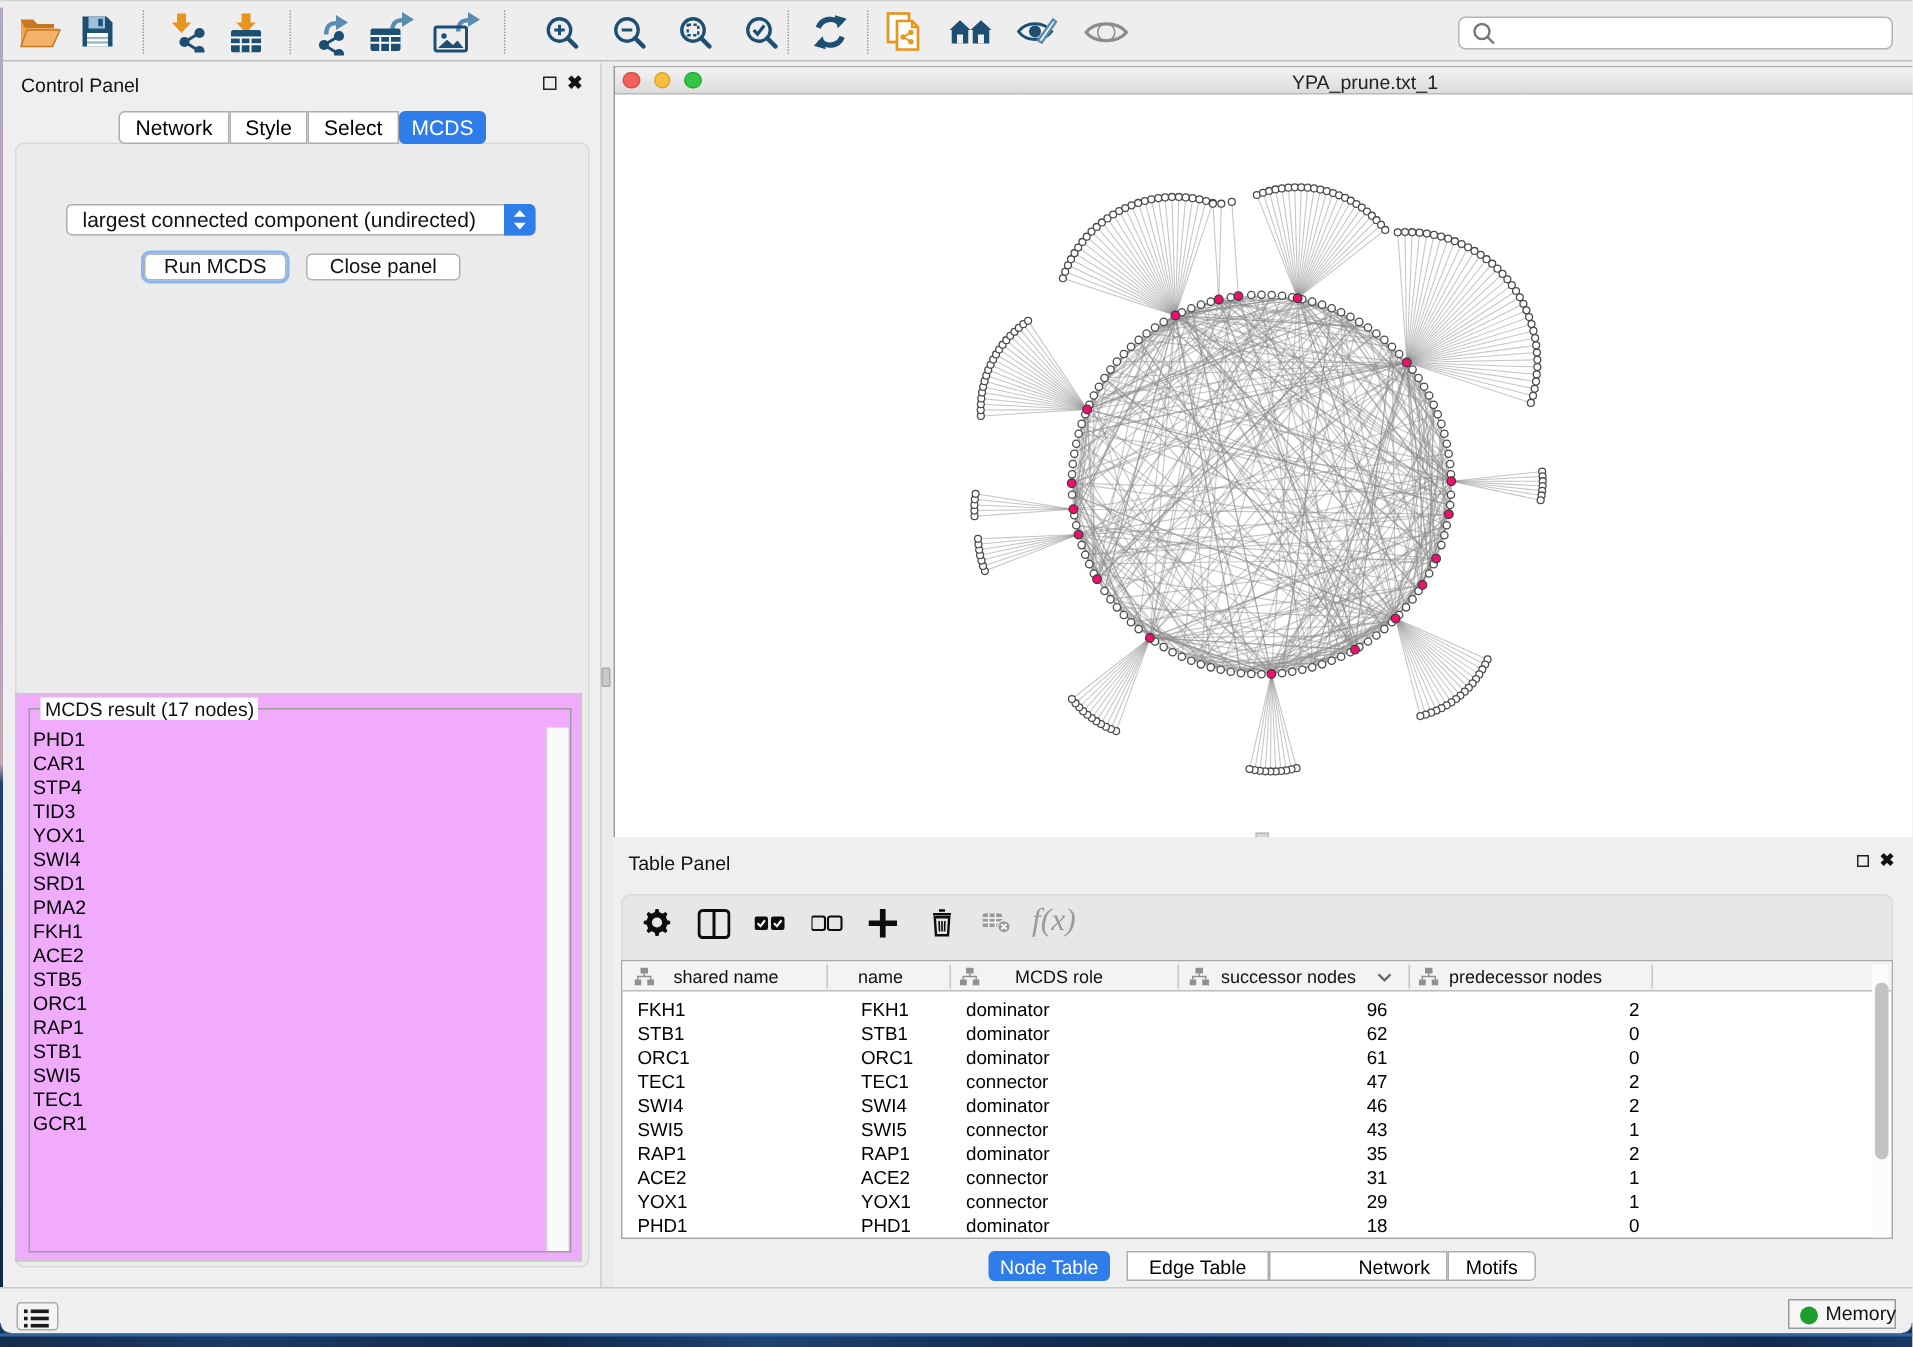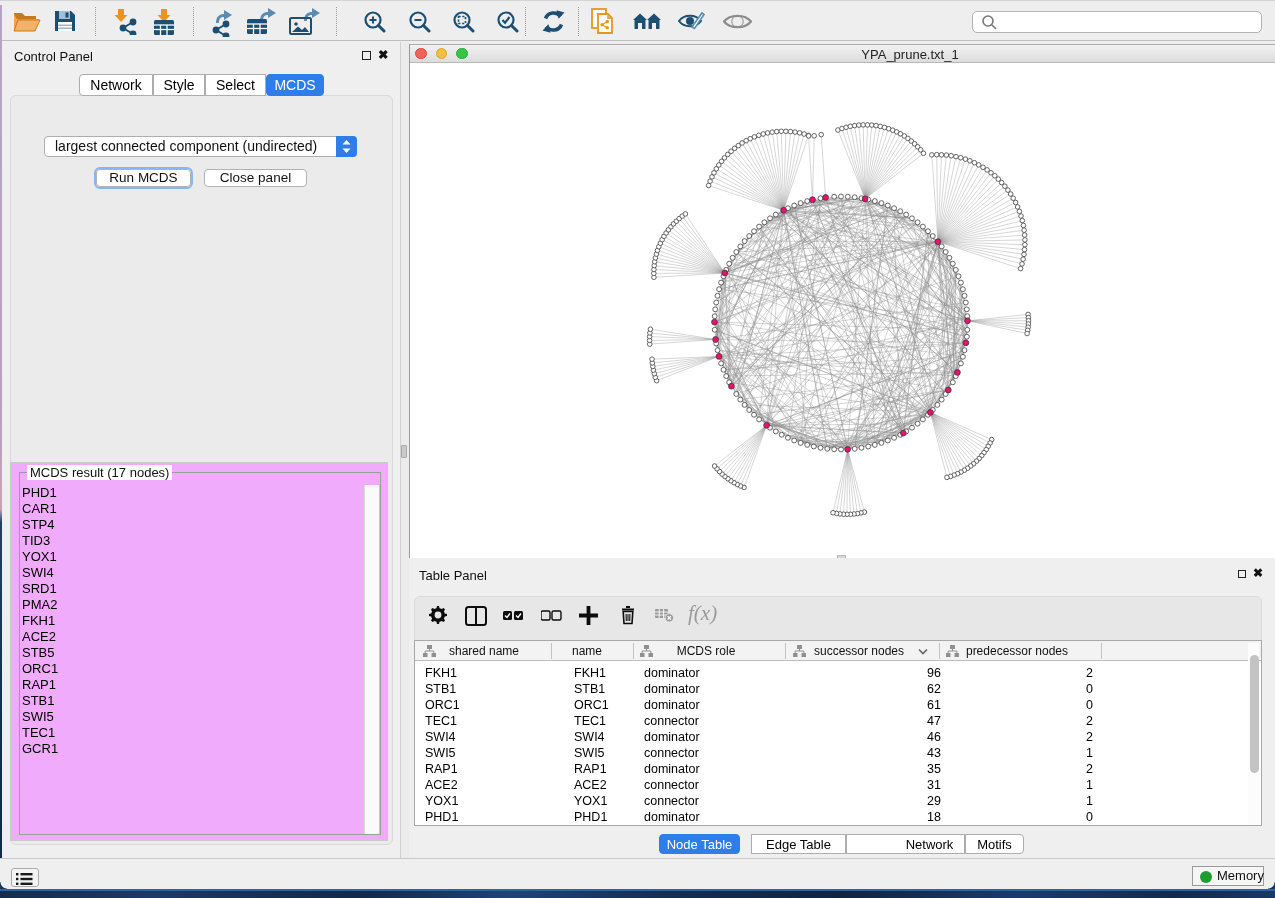--- a/index.html
+++ b/index.html
@@ -58,21 +58,21 @@
 #tp-close { position:absolute; left:844px; top:8px; font-size:12px; font-weight:bold; color:#111; }
 #tp-toolbar { position:absolute; left:5px; top:38px; width:848px; height:54px; background:#e7e7e7; border:1px solid #dadada; border-radius:6px 6px 0 0; }
 #tbl { position:absolute; left:5px; top:82px; width:848px; height:186px; background:#fff; border:1px solid #a9a9a9; }
 #tbl-head { position:absolute; left:0; top:0; width:846px; height:20px; background:#f3f3f3; border-bottom:1px solid #bdbdbd; font-size:12px; color:#111; }
 .th { position:absolute; top:0; height:20px; line-height:20px; text-align:center; }
 .thsep { position:absolute; top:2px; height:16px; width:0; border-left:1px solid #c4c4c4; }
 .row { position:absolute; left:0; width:846px; height:16px; font-size:12.5px; color:#000; line-height:16px; }
 .c1 { position:absolute; left:10px; }
 .c2 { position:absolute; left:159px; }
 .c3 { position:absolute; left:229px; }
-.c4 { position:absolute; left:386px; width:140px; text-align:right; }
+.c4 { position:absolute; left:370px; width:140px; text-align:right; }
 .c5 { position:absolute; left:538px; width:140px; text-align:right; }
 #tbl-sb { position:absolute; right:2px; top:2px; width:11px; height:182px; background:#fcfcfc; }
 #tbl-thumb { position:absolute; right:0px; top:12px; width:9px; height:118px; background:#c3c3c3; border-radius:5px; }
 .btab { position:absolute; top:276px; height:20px; background:#fff; border:1px solid #adadad; font-size:13px; color:#000; text-align:center; line-height:19px; }
 .btab.active { background:#2e7de9; border-color:#2e7de9; color:#fff; border-radius:4px; }
 
 
 #statusbar { position:absolute; left:0; top:858px; width:1275px; height:31px; background:#efefef; border-top:1px solid #c9c9c9; }
 #st-btn { position:absolute; left:11px; top:9px; width:28px; height:19px; border:1px solid #ababab; border-radius:3px; background:#f4f4f4; }
 #mem-btn { position:absolute; left:1192px; top:7px; width:72px; height:20px; border:1px solid #9b9b9b; background:#f6f6f6; font-size:13px; color:#111; }

